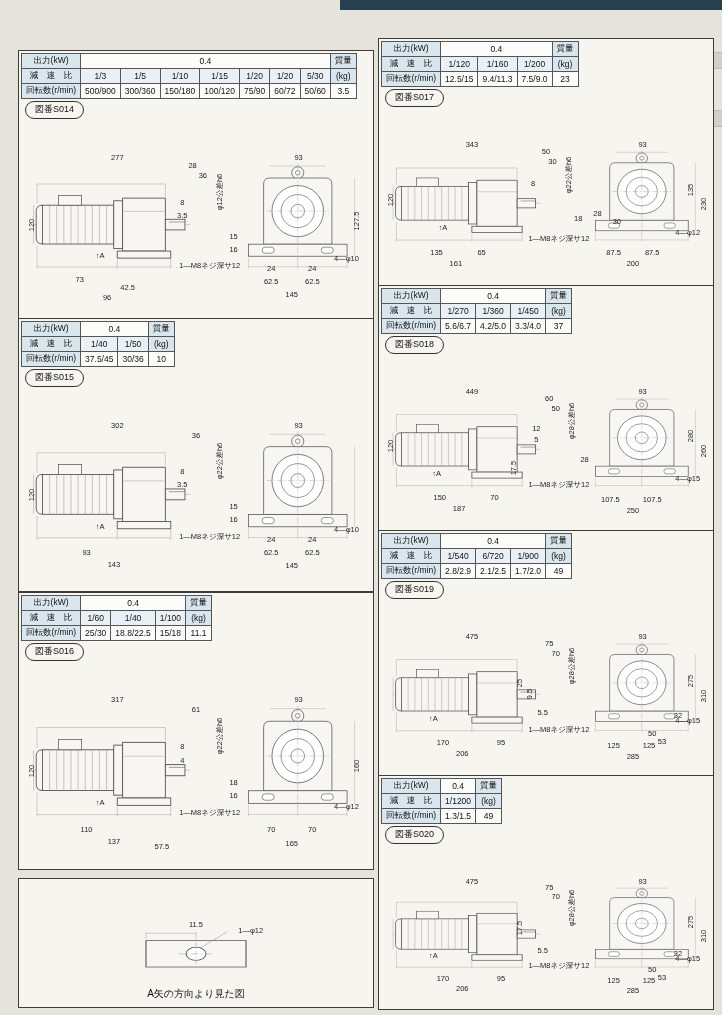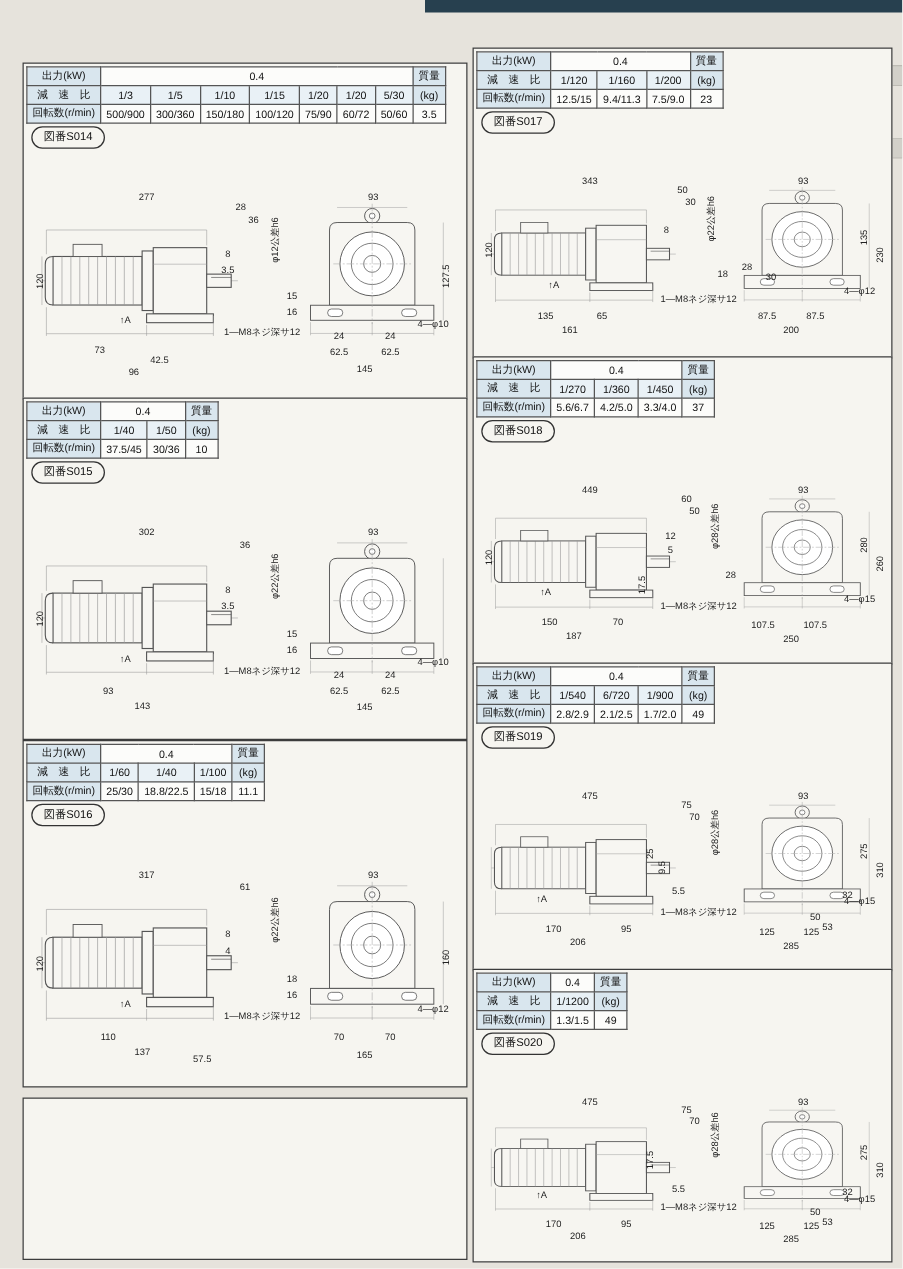--- a/index.html
+++ b/index.html
@@ -276,20 +276,28 @@
         <span class="dim" style="left: 40%; top: 90%; transform: translate(-50%, -50%) rotate(0deg);">57.5</span>
         <span class="dim" style="left: 54%; top: 70%; transform: translate(-50%, -50%) rotate(0deg);">1—M8ネジ深サ12</span>
         <span class="dim" style="left: 72%; top: 80%; transform: translate(-50%, -50%) rotate(0deg);">70</span>
         <span class="dim" style="left: 84%; top: 80%; transform: translate(-50%, -50%) rotate(0deg);">70</span>
         <span class="dim" style="left: 78%; top: 88%; transform: translate(-50%, -50%) rotate(0deg);">165</span>
         <span class="dim" style="left: 94%; top: 66%; transform: translate(-50%, -50%) rotate(0deg);">4—φ12</span>
       </div>
   </div>
 
   <div class="panel" id="pL4">
+    <div class="drawing">
+        <svg viewBox="0 0 400 110" preserveAspectRatio="none">
+          <use href="#av" x="55" y="2" width="290" height="104"></use>
+        </svg>
+        <span class="dim" style="left: 50%; top: 10%; transform: translate(-50%, -50%) rotate(0deg);">11.5</span>
+        <span class="dim" style="left: 66%; top: 20%; transform: translate(-50%, -50%) rotate(0deg);">1—φ12</span>
+      </div>
+    <div class="caption">A矢の方向より見た図</div>
   </div>
 
   <div class="panel" id="pR1">
     <div class="tbl-wrap">
         <table class="spec">
           <tbody>
             <tr>
               <td class="lab">出力(kW)</td>
               <td class="val" colspan="3">0.4</td>
               <td class="lab">質量</td>

